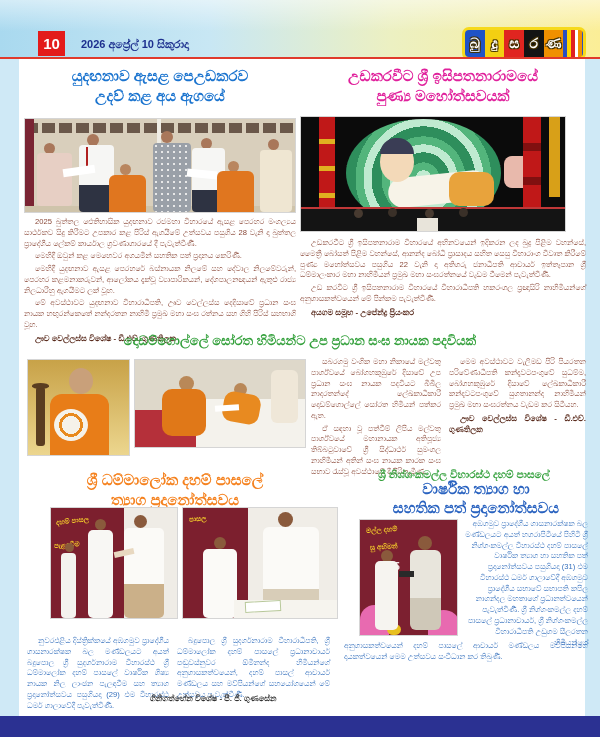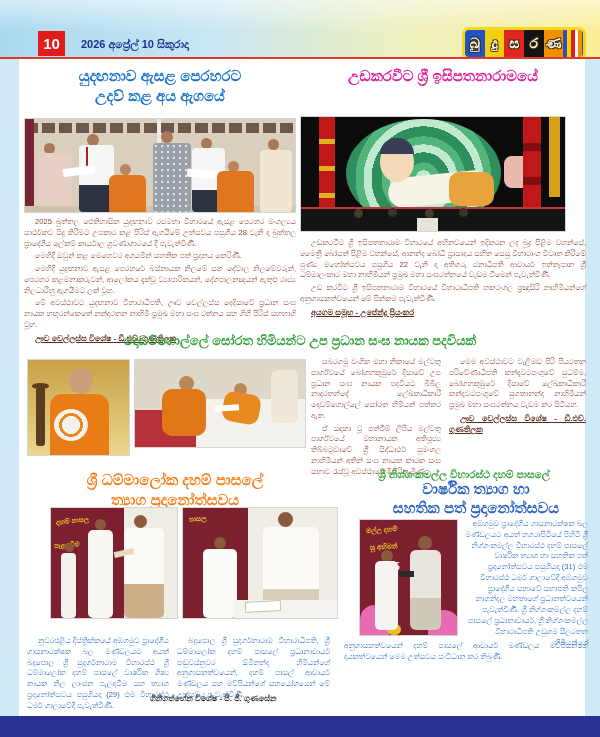--- a/index.html
+++ b/index.html
@@ -26,21 +26,21 @@
   .hl-blue{color:#1b74cf;font-size:15px;}
   .hl-pink{color:#e0219c;font-size:15px;}
   .hl-green{color:#35a13d;font-size:13px;}
   .hl-orange{color:#f5821f;font-size:15px;}
   .hl-green-sm{color:#35a13d;font-size:10.5px;line-height:13px;}
   .hl-blue2{color:#2a63c0;font-size:15px;line-height:19px;}
   .bodytext{position:absolute;font-size:7.6px;line-height:1.42;text-align:justify;}
   .maroon{color:#8a4838;}
   .bluebody{color:#3570bd;}
   .bodytext p{margin:0 0 2px 0;text-indent:11px;}
-  .byline{font-weight:bold;text-indent:8px;color:#5a2c1e;text-decoration:underline;}
+  .byline{font-weight:bold;text-indent:8px;color:#5a2c1e;}
   .byline-center{position:absolute;font-size:8px;font-weight:bold;color:#333333;}
   .photo{position:absolute;overflow:hidden;border:1px solid #d5d5d5;box-sizing:border-box;}
   .shape{position:absolute;}
   .head-c{position:absolute;border-radius:50%;background:#a9775a;}
   .footer{position:absolute;left:0;top:716px;width:600px;height:21px;background:#2b3192;}
   .banner-txt{position:absolute;color:#f2c92b;font-size:7px;font-weight:bold;white-space:nowrap;}
 </style>
 </head>
 <body>
 
@@ -56,21 +56,21 @@
       <span class="tile t3">ස</span>
       <span class="tile t4">ර</span>
       <span class="tile t5">ණ</span>
       <span class="tile t6"></span>
     </div>
   </div>
   <div class="red-rule"></div>
   <div class="content-bg"></div>
 
   <div class="headline hl-blue" style="left:22px;top:66px;width:276px;">
-    <div>යුදඟනාව ඇසළ පෙරහරට</div>
+    <div>යුදඟනාව ඇසළ පෙඋඩකරව</div>
     <div>උදව් කළ අය ඇගයේ</div>
   </div>
 
   <div class="photo" style="left:24px;top:118px;width:272px;height:95px;background:#d9cfbc;">
     <div class="shape" style="top:4px;left:0;right:0;height:10px;background:repeating-linear-gradient(90deg,#6b584a 0 13px,#d9cfbc 13px 17px);"></div>
     <div class="shape" style="left:0;top:0;bottom:0;width:9px;background:#7a2433;"></div>
     <div class="shape" style="left:49%;top:0;bottom:0;width:4px;background:#efece4;"></div>
     <div class="shape" style="left:0;bottom:0;right:0;height:6px;background:#cfc4ab;"></div>
     <div class="head-c" style="left:7%;top:26%;width:11px;height:11px;"></div>
     <div class="shape" style="left:4.5%;top:37%;width:13%;bottom:6%;background:#e7cfc4;border-radius:4px;"></div>
@@ -94,20 +94,21 @@
   <div class="bodytext maroon" style="left:24px;top:217px;width:272px;">
     <p>2025 බුත්තල ඓතිහාසික යුදඟනාව රජමහා විහාරයේ ඇසළ පෙරහර මංගල්‍යය සාර්ථකව සිදු කිරීමට උපකාර කළ පිරිස් ඇගයීමේ උත්සවය පසුගිය 28 වැනි දා බුත්තල ප්‍රාදේශීය ලේකම් කාර්යාල ශ්‍රවණාගාරයේ දී පැවැත්විණි.</p>
     <p>මෙහිදී ඔවුන් කළ මෙහෙවර අගයමින් සහතික පත් ප්‍රදානය කෙරිණි.</p>
     <p>මෙහිදී යුදඟනාව ඇසළ පෙරහරේ බස්නායක නිලමේ සහ දේවාල නිලමේවරුන්, පෙරහර කළමනාකරුවන්, ආලෝකය දැක්වූ ව්‍යාපාරිකයන්, දේශපාලනඥයන් ඇතුළු රාජ්‍ය නිලධාරීහු ඇගයීමට ලක් වූහ.</p>
     <p>මේ අවස්ථාවට යුදඟනාව විහාරාධිපති, ඌව වෙල්ලස්ස දෙදිසාවේ ප්‍රධාන සංඝ නායක හඟුරන්කෙතේ නන්දරතන නාහිමි ප්‍රමුඛ මහා සංඝ රත්නය සහ ගිහි පිරිස් සහභාගි වූහ.</p>
     <p class="byline" style="font-size:8px;">ඌව වෙල්ලස්ස විශේෂ - ඩී.එච්. ගුණතිලක</p>
   </div>
 
   <div class="headline hl-pink" style="left:300px;top:66px;width:286px;">
     <div>උඩකරවීට ශ්‍රී ඉසිපතනාරාමයේ</div>
+    <div>පුණ්‍ය මහෝත්සවයක්</div>
   </div>
 
   <div class="photo" style="left:300px;top:116px;width:266px;height:116px;background:#0b0b0b;">
     <div class="shape" style="left:17%;top:2%;width:155px;height:108px;border-radius:50%;background:repeating-radial-gradient(circle at 50% 55%,#bfead0 0 8px,#53b57c 8px 16px,#2e8e5c 16px 26px);"></div>
     <div class="shape" style="left:33%;top:50%;width:38%;height:26%;background:#f7f3e8;border-radius:18px;transform:rotate(-6deg);"></div>
     <div class="head-c" style="left:30%;top:22%;width:34px;height:40px;background:#f3d9b8;"></div>
     <div class="shape" style="left:30%;top:18%;width:34px;height:16px;border-radius:17px 17px 0 0;background:#3a3d55;"></div>
     <div class="shape" style="left:56%;top:48%;width:17%;height:30%;background:#e8a33c;border-radius:10px;"></div>
     <div class="shape" style="left:77%;top:34%;width:10%;height:28%;background:#e8b9ac;border-radius:8px;"></div>
     <div class="shape" style="left:7%;top:0;width:6%;height:100%;background:repeating-linear-gradient(180deg,#c01818 0 22px,#e0b020 22px 27px);"></div>

